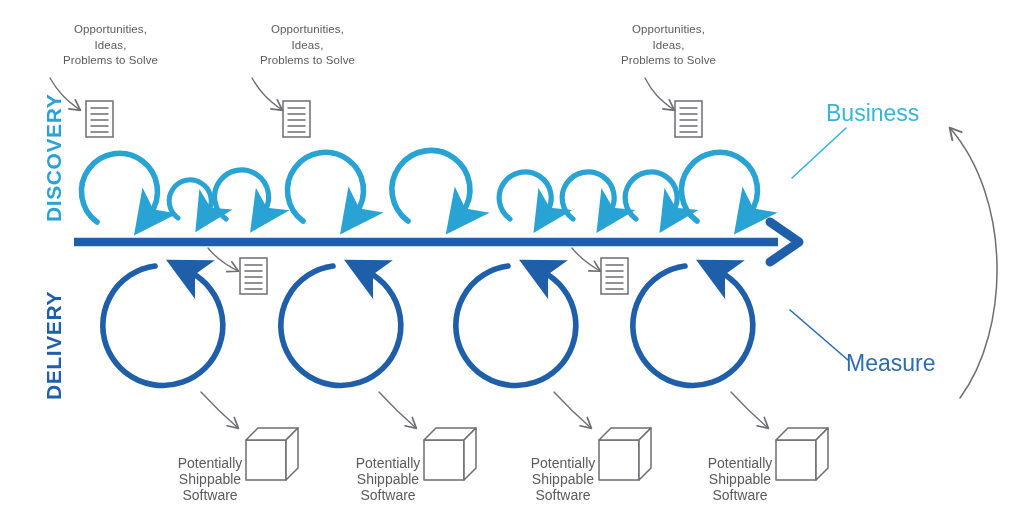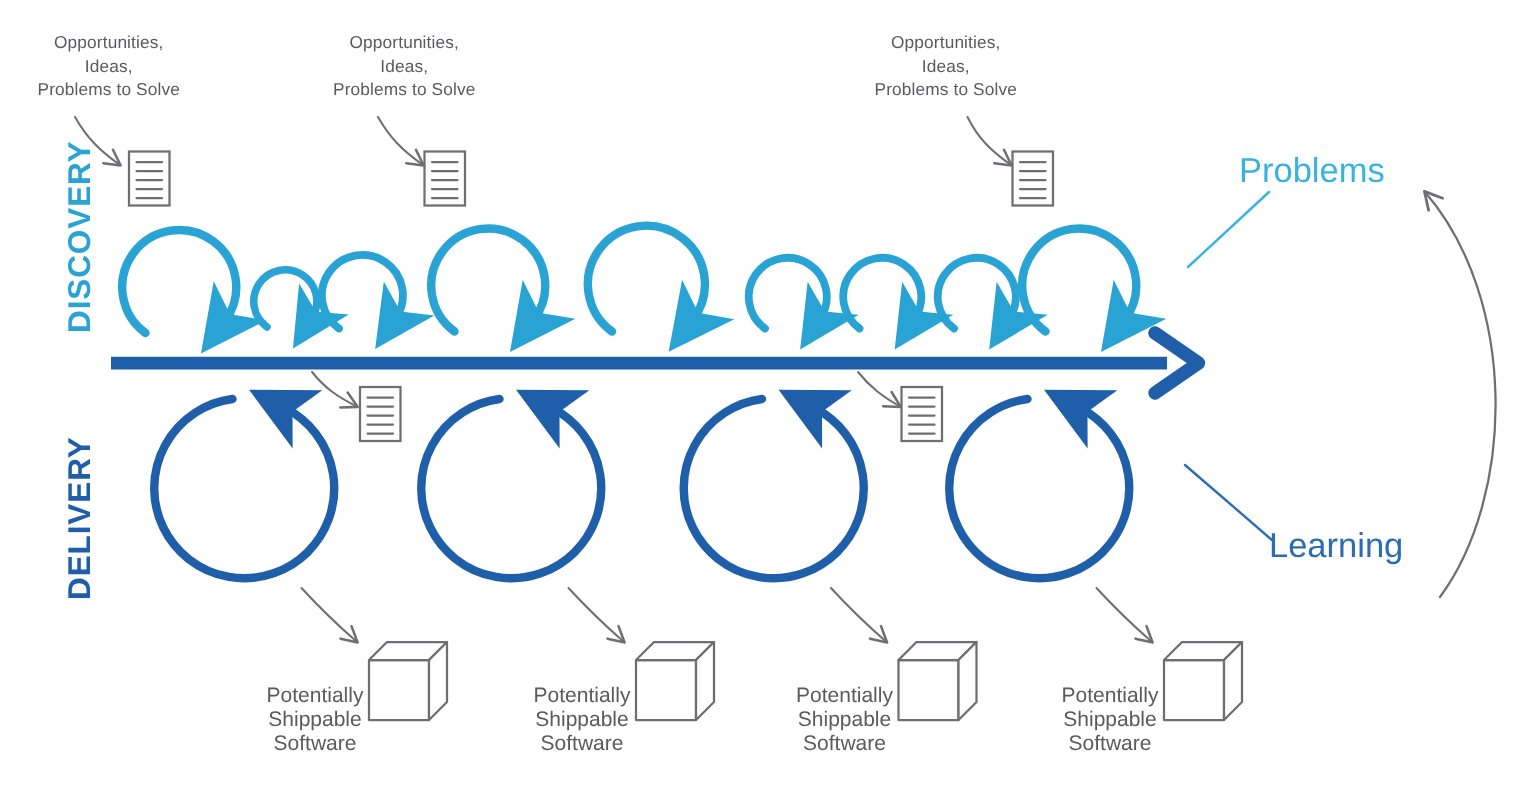--- a/index.html
+++ b/index.html
@@ -7,21 +7,21 @@
     width:1024px;height:529px;
     background:#ffffff;
     font-family:"Liberation Sans", sans-serif;
     overflow:hidden;
     position:relative;
   }
   #stage{position:absolute;left:0;top:0;width:1024px;height:529px;}
   svg.layer{position:absolute;left:0;top:0;width:1024px;height:529px;overflow:visible;}
 
   .txt{position:absolute;color:#5b5b5f;font-size:11.5px;line-height:15.5px;text-align:center;white-space:pre-line;}
-  .opp-label{letter-spacing:.1px;}
+  .opp-label{letter-spacing:.1px;margin-left:38px;}
   .pss-label{font-size:14px;line-height:16px;text-align:center;color:#5b5b5f;}
 
   .side-label{
     position:absolute;
     font-weight:bold;
     font-size:21px;
     letter-spacing:.6px;
     transform-origin:0 0;
     white-space:nowrap;
   }
@@ -205,16 +205,16 @@
   <div class="txt pss-label" style="left:346px;top:455px;width:84px;">Potentially
 Shippable
 Software</div>
   <div class="txt pss-label" style="left:521px;top:455px;width:84px;">Potentially
 Shippable
 Software</div>
   <div class="txt pss-label" style="left:698px;top:455px;width:84px;">Potentially
 Shippable
 Software</div>
 
-  <div class="learning" style="left:826px;top:100px;">Problems</div>
-  <div class="bizout" style="left:846px;top:348px;">Learning</div>
+  <div class="learning" style="left:826px;top:100px;">Business</div>
+  <div class="bizout" style="left:846px;top:348px;">Measure</div>
 
 </div>
 
 </body></html>

